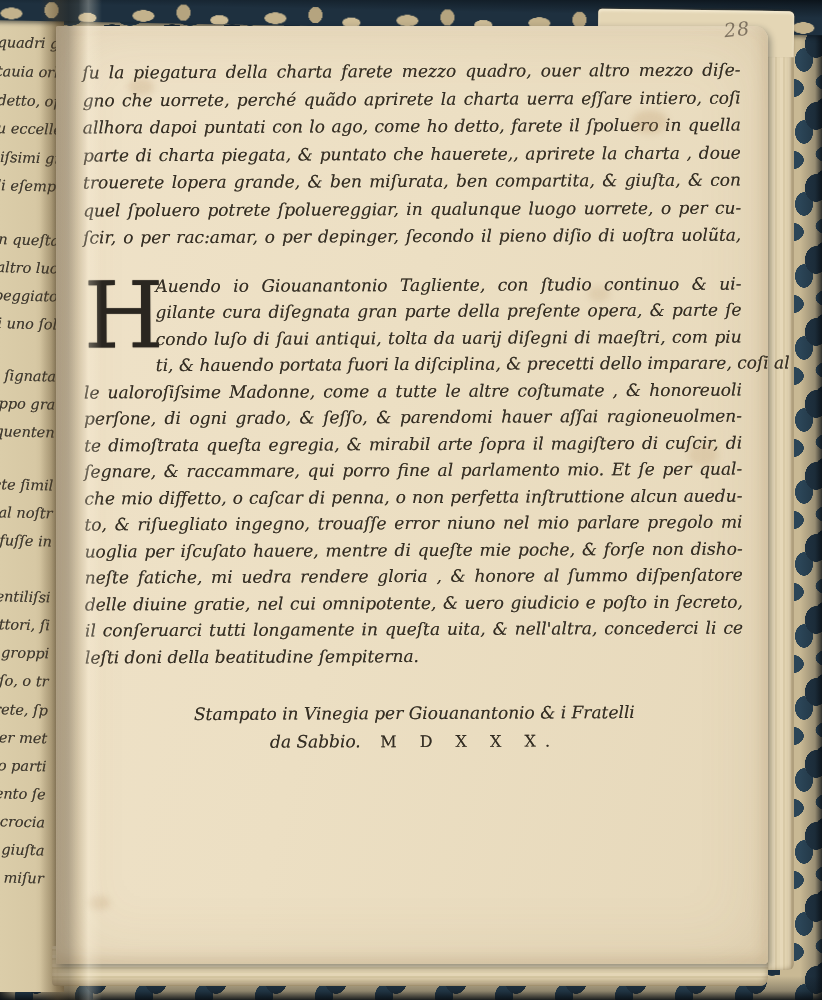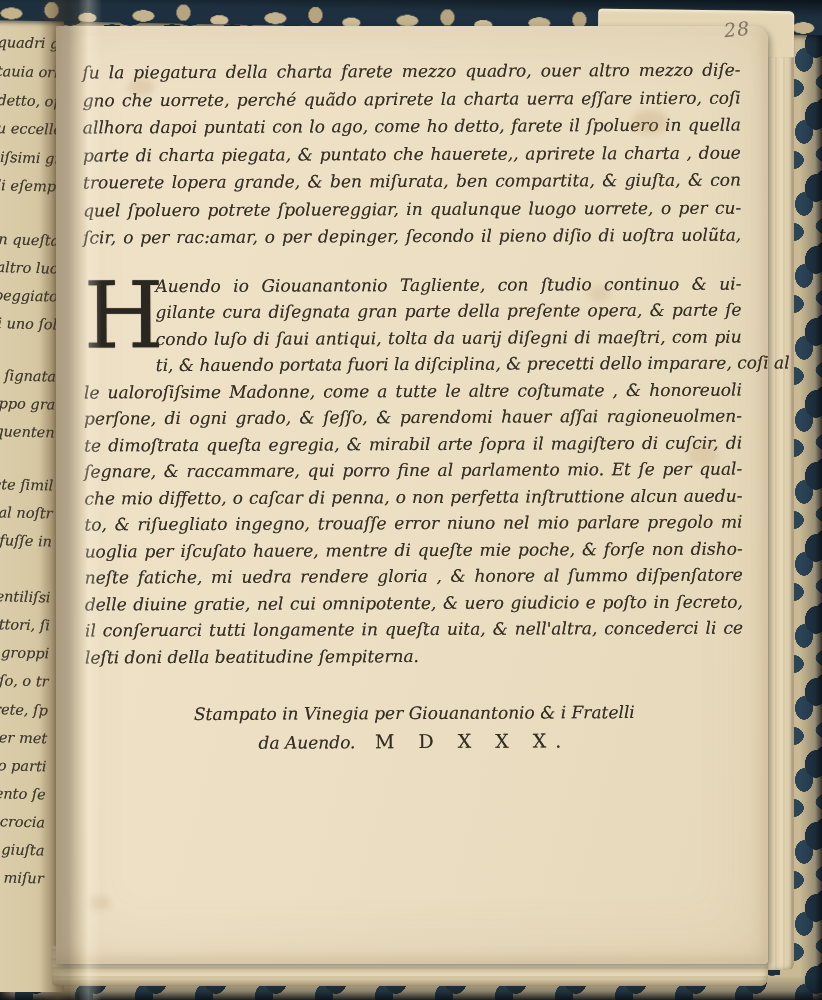--- a/index.html
+++ b/index.html
@@ -103,21 +103,21 @@
   .para2{margin-top:21px;}
   .line.short{text-align-last:left;}
   .dropcap{
     float:left;width:62px;height:80px;
     font-style:normal;font-size:92px;line-height:76px;
     color:#2a2620;margin:5px 10px 0 0;text-align:left;
     text-shadow:0 0 1px rgba(40,35,26,.8);
   }
   .colophon{margin-top:30px;text-align:center;}
   .colophon .c-line{height:28px;line-height:28px;}
-  .roman-year{font-style:normal;letter-spacing:9px;font-size:19px;margin-left:14px;}
+  .roman-year{font-style:normal;letter-spacing:9px;font-size:16px;margin-left:14px;}
   
   .gutter-shadow{
     position:absolute;left:40px;top:0;width:62px;height:1000px;z-index:9;pointer-events:none;
     background:linear-gradient(90deg,
       rgba(70,55,30,0) 0%, rgba(80,62,35,.38) 28%, rgba(55,42,22,.30) 46%,
       rgba(120,98,60,.18) 62%, rgba(255,246,224,.30) 78%, rgba(255,246,224,0) 100%);
   }
   
   .stain{position:absolute;border-radius:50%;z-index:8;pointer-events:none;filter:blur(3px);}
   .s1{left:128px;top:78px;width:26px;height:18px;background:rgba(172,132,82,.20);}
@@ -201,21 +201,21 @@
       <div class="line">uoglia per iſcuſato hauere, mentre di queſte mie poche, &amp; forſe non disho-</div>
       <div class="line">neſte fatiche, mi uedra rendere gloria , &amp; honore al ſummo diſpenſatore</div>
       <div class="line">delle diuine gratie, nel cui omnipotente, &amp; uero giudicio e poſto in ſecreto,</div>
       <div class="line">il conſeruarci tutti longamente in queſta uita, &amp; nell'altra, concederci li ce</div>
       <div class="line short">leſti doni della beatitudine ſempiterna.</div>
     </div>
 
     <div class="colophon">
       <div class="c-line">Stampato in Vinegia per Giouanantonio &amp; i Fratelli</div>
       <div class="c-line">
-        <span>da Auendo.</span>
+        <span>da Sabbio.</span>
         <span class="roman-year">M D X X X.</span>
       </div>
     </div>
   </div>
 </div>
 
 <div class="gutter-shadow"></div>
 
 <div class="stain s1"></div>
 <div class="stain s2"></div>

